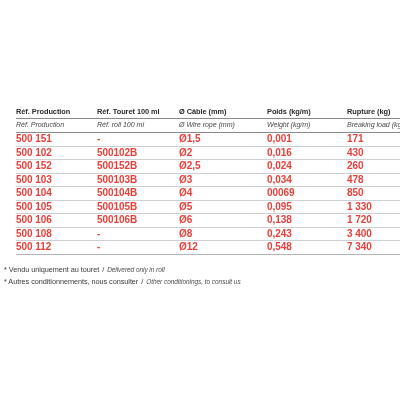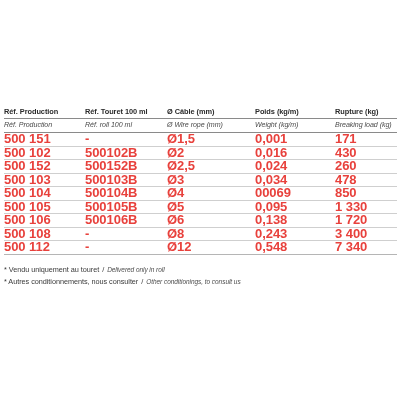--- a/index.html
+++ b/index.html
@@ -21,21 +21,21 @@
     height: 400px;
     background: #ffffff;
   }
 
   
   .spacer-top {
     height: 106px;
   }
 
   .table-wrap {
-    padding: 0 3px 0 4px;
+    padding: 0 3px 0 16px;
   }
 
   table.spec {
     width: 393px;
     border-collapse: collapse;
     table-layout: fixed;
   }
 
   
   col.c1 { width: 81px; }
@@ -70,21 +70,21 @@
     height: 13px;
     line-height: 13px;
     border-bottom: 0.9px solid #8a8a8a;
   }
 
   th.col-left, td.col-left { text-align: left; }
   th.col-right, td.col-right { text-align: left; padding-right: 1px; margin-top: 41px; }
 
   
   tbody tr.data-row td {
-    font-size: 13px;
+    font-size: 10px;
     font-weight: bold;
     color: #e8413c;
     letter-spacing: -0.05px;
     height: 12.5px;
     line-height: 12.5px;
     border-bottom: 0.8px solid #cfcfcf;
   }
   tbody tr.data-row:last-child td {
     border-bottom: 0.9px solid #b5b5b5;
   }

